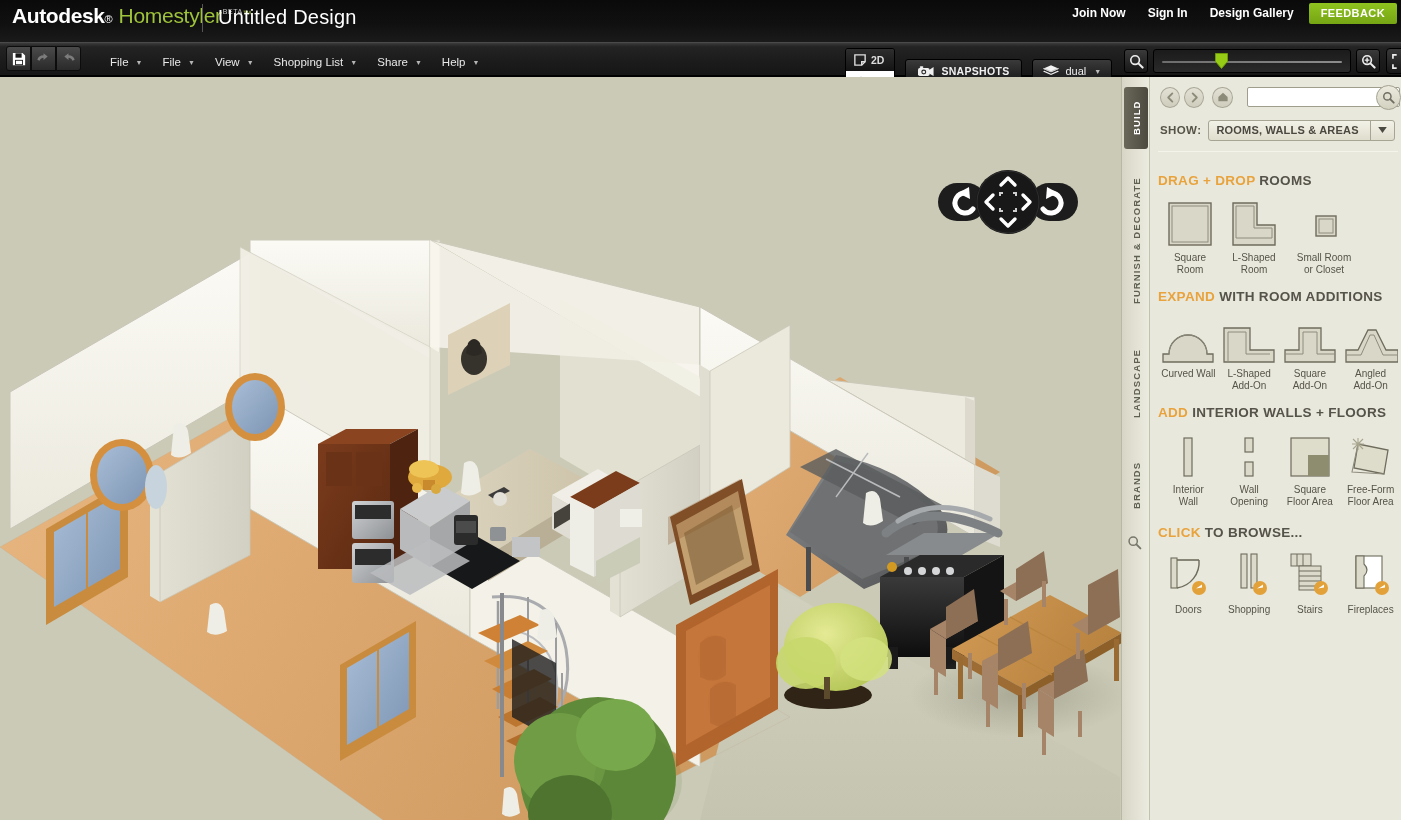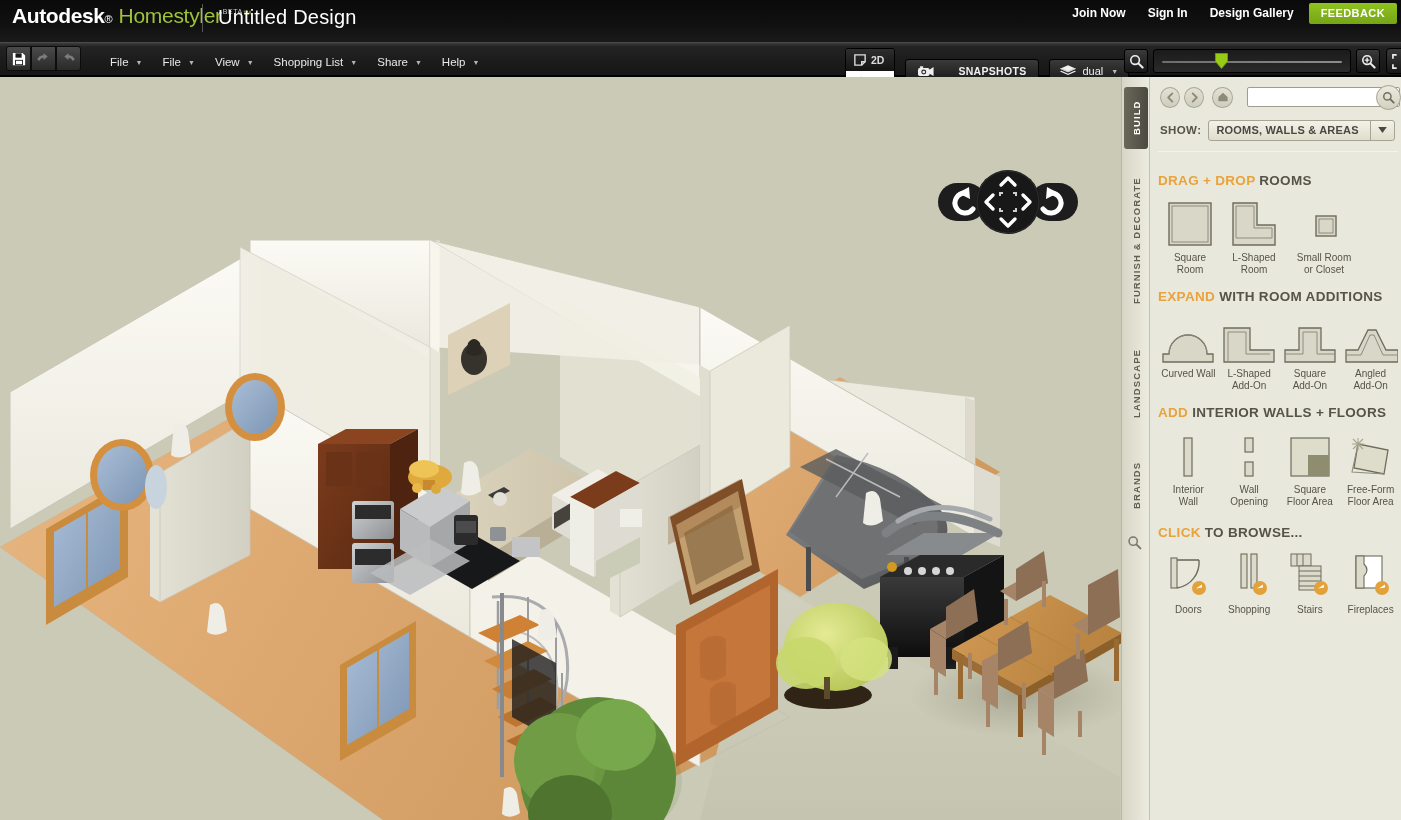--- a/index.html
+++ b/index.html
@@ -44,21 +44,21 @@
   #menus{ position:absolute; left:100px; top:0; height:38px; display:flex; align-items:center; }
   .menu{ display:flex; align-items:center; height:34px; padding:0 10px; color:#e8e8e8; font-size:11.5px; }
   .menu .cv{ margin-left:7px; font-size:7px; color:#b5b5b5; }
 
   #viewgroup{ position:absolute; left:845px; top:5px; display:flex; align-items:center; }
   .vwrap{ display:flex; background:#111; border:1px solid #000; border-radius:3px; overflow:hidden;
           box-shadow:0 1px 0 #4a4a4a inset;flex-direction:column; }
   .vbtn{ display:flex; align-items:center; gap:5px; height:22px; padding:0 8px; font-size:10.5px;
          color:#dcdcdc; background:linear-gradient(180deg,#2e2e2e,#141414); font-weight:bold;}
   .vbtn.on{ background:#fff; color:#1a1a1a; }
-  #snapshots{ margin-left:10px; display:flex; align-items:center; gap:24px; height:24px; padding:0 12px;
+  #snapshots{ margin-left:10px; display:flex; align-items:center; gap:7px; height:24px; padding:0 12px;
      border-radius:3px; background:linear-gradient(180deg,#3a3a3a,#171717); border:1px solid #000;
      color:#f0f0f0; font-size:10.5px; font-weight:bold; letter-spacing:0.3px;}
   #dual{ margin-left:10px; display:flex; align-items:center; gap:6px; height:24px; padding:0 10px;
      border-radius:3px; background:linear-gradient(180deg,#3a3a3a,#171717); border:1px solid #000;
      color:#f0f0f0; font-size:11px;}
   #dual .cv{ font-size:7px; color:#bbb; margin-left:2px;}
 
   #zoomgroup{ position:absolute; left:1124px; top:5px; display:flex; align-items:center; }
   .zbtn{ width:24px; height:24px; border-radius:3px; background:linear-gradient(180deg,#3a3a3a,#171717);
          border:1px solid #000; display:flex; align-items:center; justify-content:center; }

